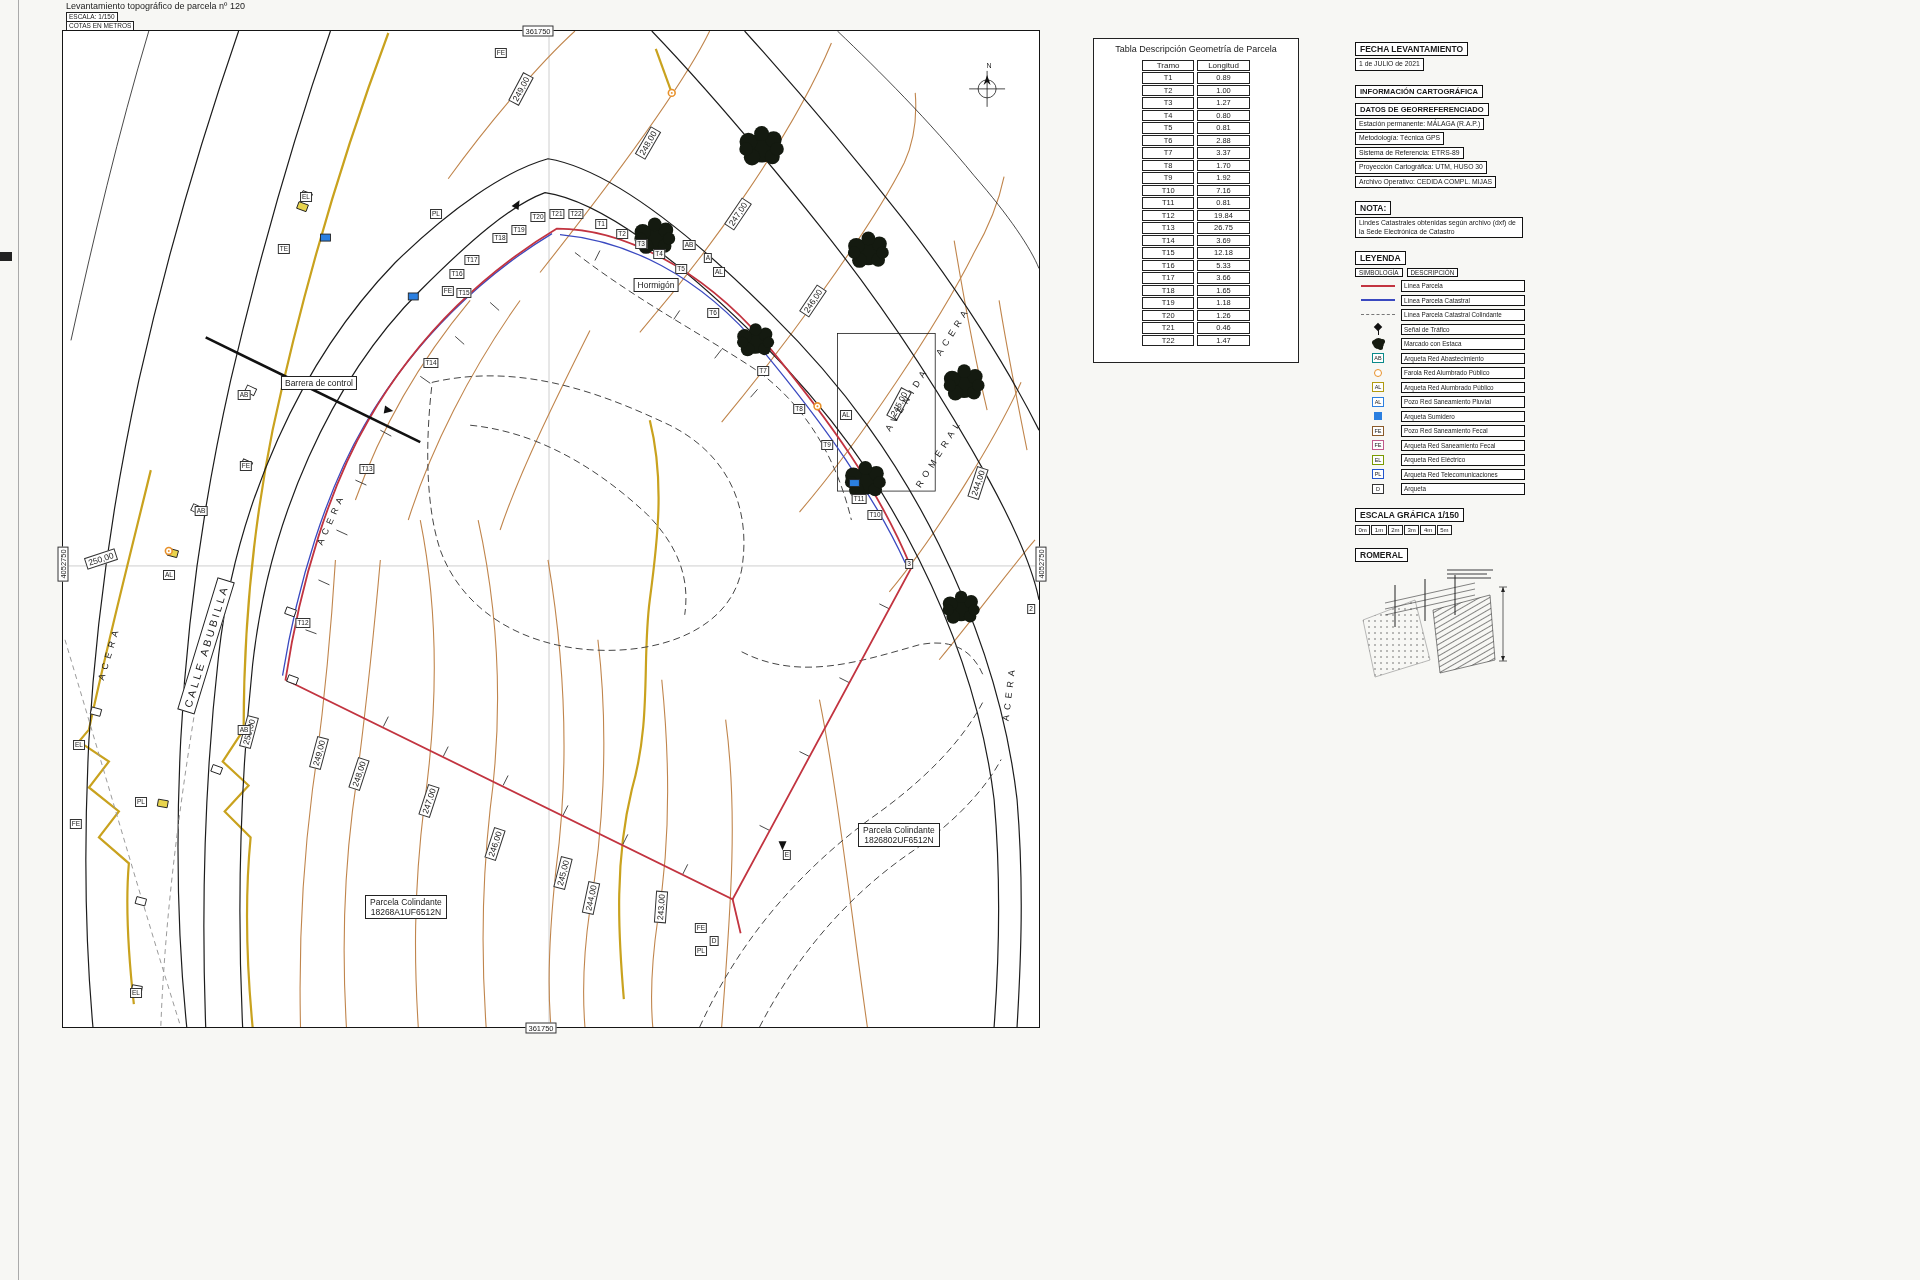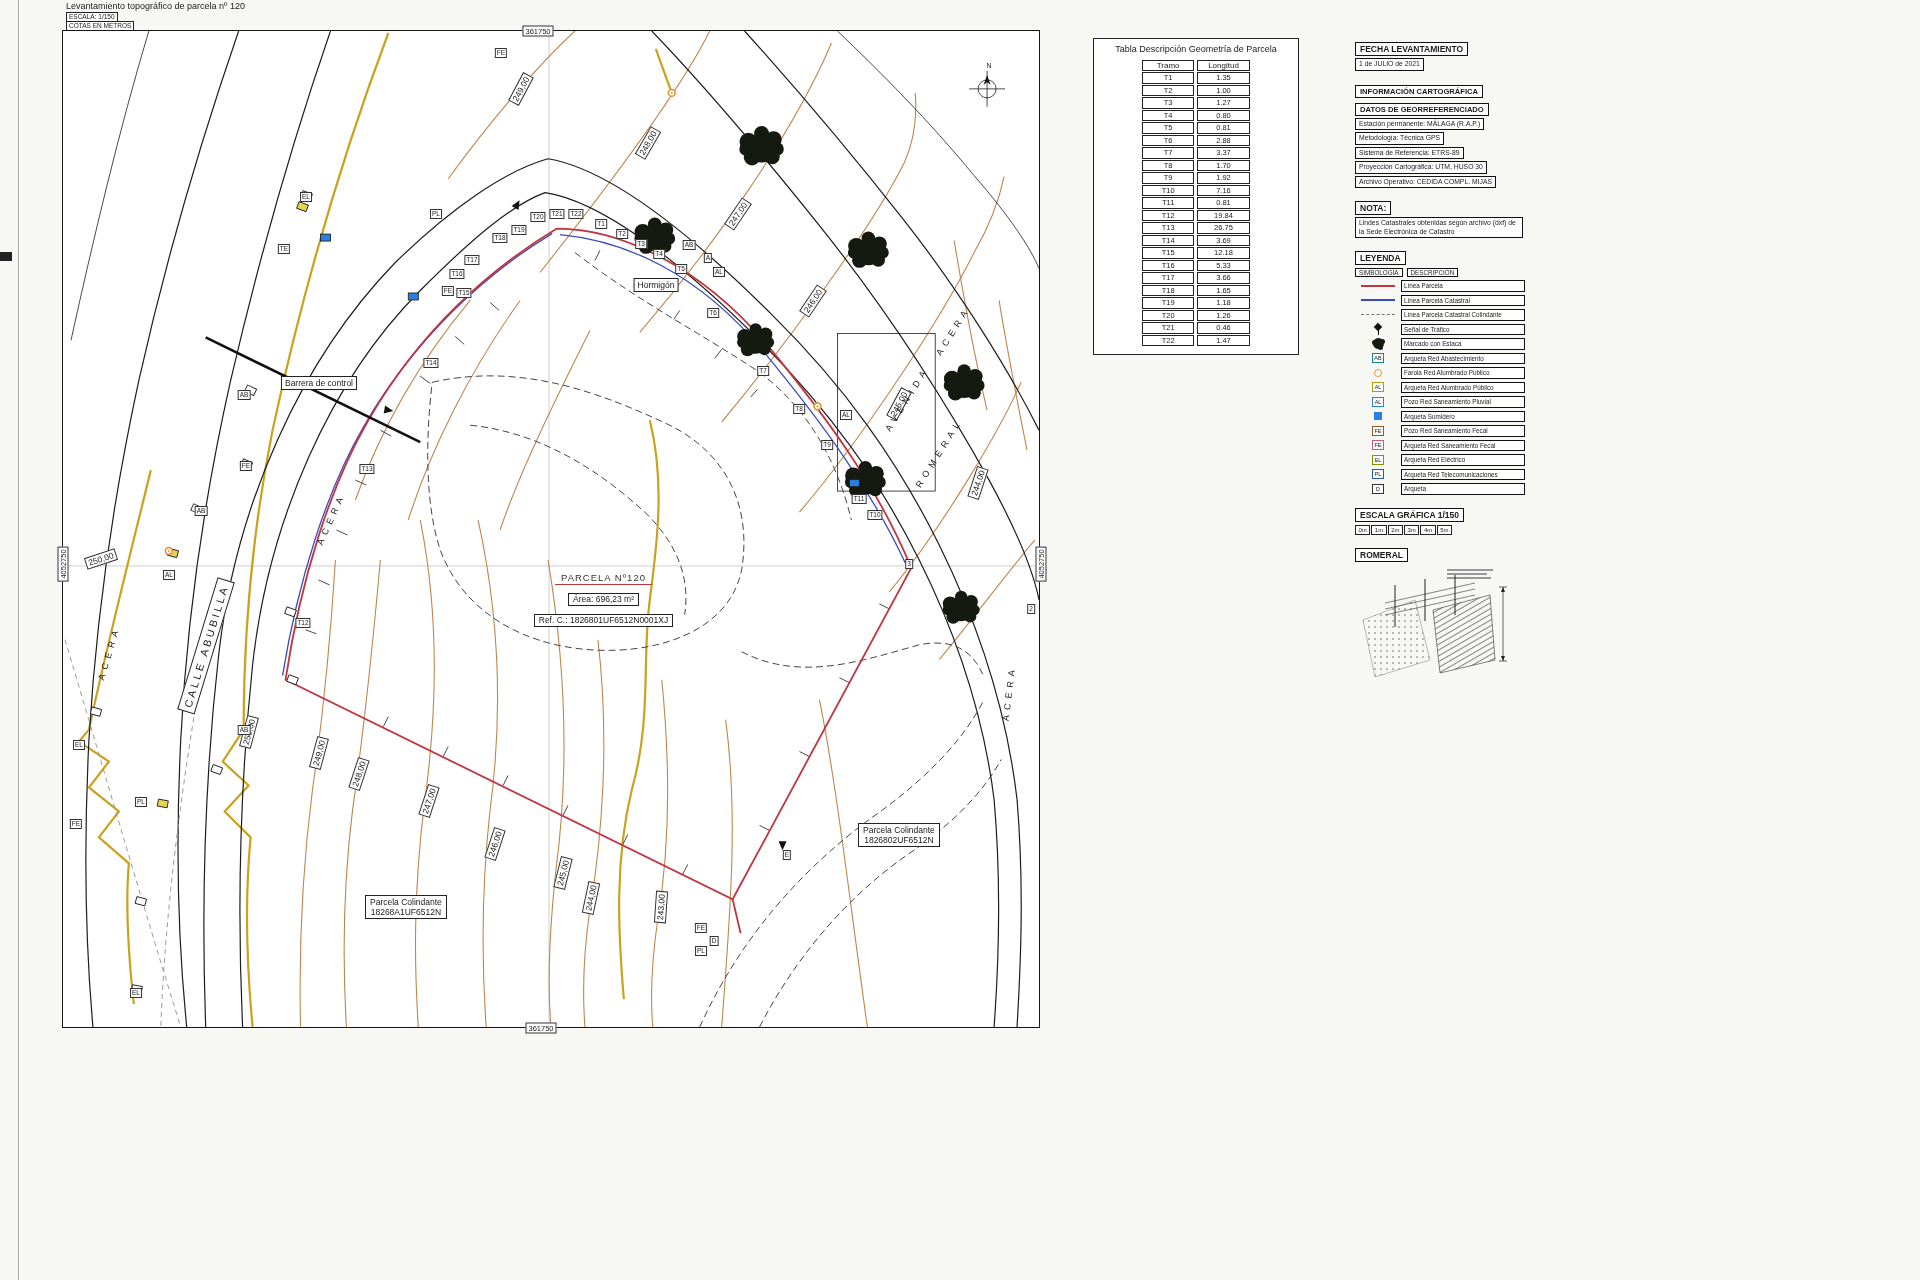--- a/index.html
+++ b/index.html
@@ -38,21 +38,21 @@
   .nplain{font-size:7px}
 
   .parcel{position:absolute;left:448px;top:536px;width:185px;text-align:center}
   .parcel-name{font-size:9.5px;letter-spacing:1px;color:#333;border-bottom:1.2px solid #c23440;display:inline-block;padding:0 6px 1px}
   .parcel-line{margin-top:3px}
   .parcel-box{display:inline-block;border:1px solid #222;background:#fff;font-size:8.5px;padding:0 4px;line-height:11px}
 
   .colind{position:absolute;border:1px solid #222;background:#fff;font-size:8.5px;line-height:10px;text-align:center;padding:1px 4px}
   #colind1{left:302px;top:864px}#colind2{left:795px;top:792px}
 
-  .geo-table{position:absolute;left:1093px;top:38px;width:206px;border:1.2px solid #222;background:#fff;padding:5px 6px 7px}
+  .geo-table{position:absolute;left:1093px;top:38px;width:206px;border:1.2px solid #222;background:#fff;padding:5px 6px 15px}
   .geo-title{font-size:9px;text-align:center;margin-bottom:5px}
   .geo-table table{border-collapse:separate;border-spacing:3px 1px;margin:0 auto}
   .geo-table th{border:1.3px solid #222;font-size:8px;font-weight:normal;padding:0 10px;background:#fff}
   .geo-table td{border:1px solid #222;font-size:7.5px;text-align:center;padding:0 6px;height:11.5px;min-width:52px;background:#fff}
 
   .panel{position:absolute;left:1355px;top:38px;width:170px}
   .sec{margin-bottom:9px}
   .sec-title{display:inline-block;border:1.6px solid #111;font-size:8.5px;font-weight:bold;padding:1px 4px;background:#fff}
   .sec-box{display:block;width:fit-content;border:1px solid #111;font-size:6.8px;line-height:8.5px;padding:1px 3px;background:#fff;margin-top:2px;max-width:168px}
   .lg-head{display:flex;gap:4px;margin-top:3px}
@@ -261,25 +261,20 @@
         </g>
       </g>
     <g id="g-signals">
         <path d="M384 406 l9 4 -9 4 Z" fill="#111" transform="rotate(10 388 410)"></path>
         <path d="M513 200 l9 4 -9 4 Z" fill="#111" transform="rotate(-60 517 204)"></path>
         <path d="M779 842 l9 4 -9 4 Z" fill="#111" transform="rotate(90 783 846)"></path>
       </g>
   </svg>
 
   <div class="map-labels" id="map-labels">
-    <div class="parcel">
-      <div><span class="parcel-name">PARCELA Nº120</span></div>
-      <div class="parcel-line"><span class="parcel-box">Área:  696,23 m²</span></div>
-      <div class="parcel-line"><span class="parcel-box">Ref. C.:  1826801UF6512N0001XJ</span></div>
-    </div>
     <div class="colind" id="colind1">
       <div>Parcela Colindante</div>
       <div>18268A1UF6512N</div>
     </div>
     <div class="colind" id="colind2">
       <div>Parcela Colindante</div>
       <div>1826802UF6512N</div>
     </div>
   <div class="mlabel cl" style="left: 458px; top: 58px; transform: translate(-50%, -50%) rotate(-62deg);">249,00</div>
       <div class="mlabel cl" style="left: 585px; top: 112px; transform: translate(-50%, -50%) rotate(-60deg);">248,00</div>
@@ -364,21 +359,21 @@
   <table>
     <thead>
       <tr>
         <th>Tramo</th>
         <th>Longitud</th>
       </tr>
     </thead>
     <tbody id="geo-body">
         <tr>
           <td>T1</td>
-          <td>1.35</td>
+          <td>0.89</td>
         </tr>
         <tr>
           <td>T2</td>
           <td>1.00</td>
         </tr>
         <tr>
           <td>T3</td>
           <td>1.27</td>
         </tr>
         <tr>

